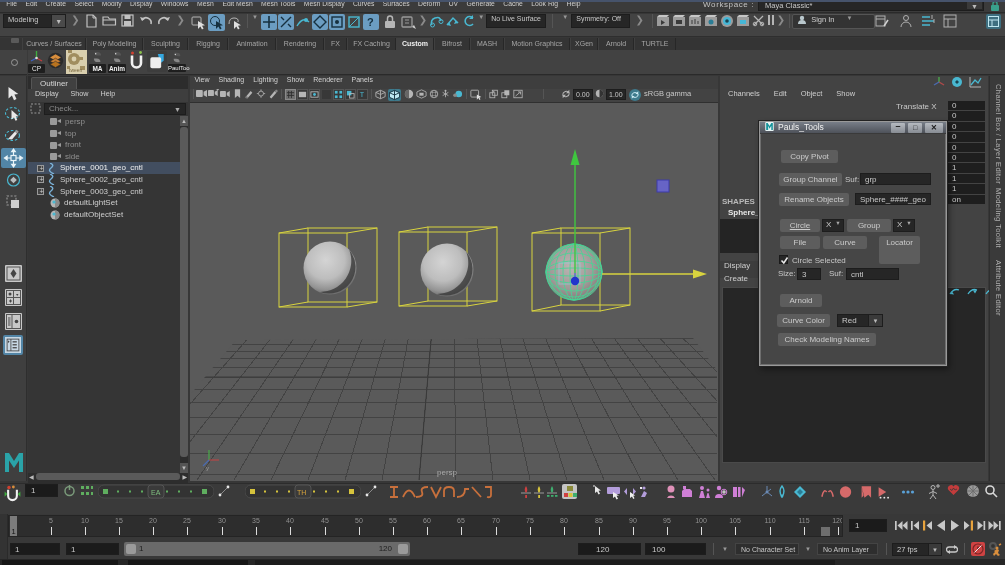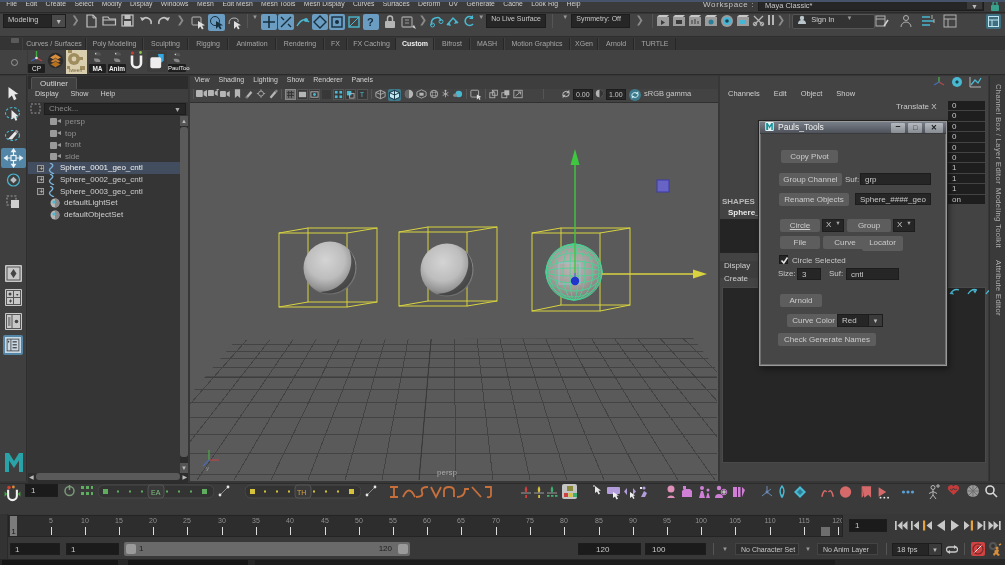--- a/index.html
+++ b/index.html
@@ -885,36 +885,36 @@
           <span style="padding-left:3px;">X</span>
           <span style="color:#aaa;font-size:5.5px;margin-left:4px;">▼</span>
         </div>
     <div class="btn" style="position:absolute;left:86px;top:85px;width:44px;height:13px;line-height:13px;">Group</div>
     <div class="fld row" style="position:absolute;left:132px;top:85px;width:22px;height:13px;">
           <span style="padding-left:3px;">X</span>
           <span style="color:#aaa;font-size:5.5px;margin-left:4px;">▼</span>
         </div>
     <div class="btn" style="position:absolute;left:19px;top:102px;width:40px;height:13px;line-height:13px;">File</div>
     <div class="btn" style="position:absolute;left:62px;top:102px;width:44px;height:13px;line-height:13px;">Curve</div>
-    <div class="btn" style="position:absolute;left:101px;top:102px;width:41px;height:15px;line-height:13px;">Locator</div>
+    <div class="btn" style="position:absolute;left:118px;top:102px;width:41px;height:28px;line-height:13px;">Locator</div>
     <div style="position:absolute;left:18px;top:121px;width:9px;height:9px;background:#262626;border:1px solid #1a1a1a;">
           <svg width="9" height="9" viewBox="0 0 9 9">
             <path d="M1.5 4.5 L3.8 7 L7.5 1.5" fill="none" stroke="#e8e8e8" stroke-width="1.5"></path>
           </svg>
         </div>
     <span style="position:absolute;left:31px;top:122px;color:#c8c8c8;">Circle Selected</span>
     <span style="position:absolute;left:17px;top:135px;color:#c8c8c8;">Size:</span>
     <div class="fld" style="position:absolute;left:36px;top:134px;width:24px;height:12px;line-height:11px;padding-left:4px;">3</div>
     <span style="position:absolute;left:68px;top:135px;color:#c8c8c8;">Suf:</span>
     <div class="fld" style="position:absolute;left:85px;top:134px;width:53px;height:12px;line-height:11px;padding-left:4px;">cntl</div>
     <div class="btn" style="position:absolute;left:19px;top:160px;width:42px;height:13px;line-height:13px;">Arnold</div>
-    <div class="btn" style="position:absolute;left:26px;top:180px;width:53px;height:13px;line-height:13px;">Curve Color</div>
+    <div class="btn" style="position:absolute;left:16px;top:180px;width:53px;height:13px;line-height:13px;">Curve Color</div>
     <div class="fld" style="position:absolute;left:76px;top:180px;width:32px;height:13px;line-height:12px;padding-left:4px;">Red</div>
     <div style="position:absolute;left:108px;top:180px;width:14px;height:13px;background:#3a3a3a;border:1px solid #1d1d1d;border-left:none;color:#bbb;font-size:6px;line-height:12px;text-align:center;">▼</div>
-    <div class="btn" style="position:absolute;left:17px;top:199px;width:98px;height:13px;line-height:13px;">Check Generate Names</div>
+    <div class="btn" style="position:absolute;left:17px;top:199px;width:98px;height:13px;line-height:13px;">Check Modeling Names</div>
   </div>
 </div>
 
 <div class="abs row" style="left:0;top:483px;width:1005px;height:31px;background:#3a3a3a;border-top:1px solid #2c2c2c;" id="animrow">
   <svg class="ic" width="21" height="20" viewBox="0 0 24 22" style="margin-left:2px;">
         <circle cx="8" cy="3.5" r="2" fill="#d04030"></circle>
         <circle cx="13" cy="3" r="1.6" fill="#d98e3c"></circle>
         <path d="M7 6 v7 a5 5 0 0 0 10 0 v-7" fill="none" stroke="#f0f0f0" stroke-width="2.4"></path>
         <path d="M3 8 l3 3 -3 3z" fill="#3fae3f"></path>
         <path d="M21 8 l-3 3 3 3z" fill="#3fae3f"></path>
@@ -1204,21 +1204,21 @@
     <div style="position:absolute;right:2px;top:2px;width:10px;height:10px;background:#9a9a9a;border-radius:2px;"></div>
   </div>
   <div class="fld" style="position:absolute;left:578px;top:3px;width:63px;height:12px;line-height:11px;padding-left:17px;background:#1b1b1b;">120</div>
   <div class="fld" style="position:absolute;left:645px;top:3px;width:61px;height:12px;line-height:11px;padding-left:6px;background:#1b1b1b;">100</div>
   <div style="position:absolute;left:713px;top:3px;width:1px;height:12px;background:#555;"></div>
   <span style="position:absolute;left:722px;top:6px;color:#999;font-size:6px;">▼</span>
   <div class="fld" style="position:absolute;left:735px;top:3px;width:64px;height:12px;line-height:11px;padding-left:5px;font-size:7px;background:#2e2e2e;border:1px solid #444;">No Character Set</div>
   <span style="position:absolute;left:805px;top:6px;color:#999;font-size:6px;">▼</span>
   <div class="fld" style="position:absolute;left:817px;top:3px;width:61px;height:12px;line-height:11px;padding-left:5px;font-size:7px;background:#2e2e2e;border:1px solid #444;">No Anim Layer</div>
   <div style="position:absolute;left:886px;top:3px;width:1px;height:12px;background:#555;"></div>
-  <div class="fld" style="position:absolute;left:892px;top:3px;width:37px;height:13px;line-height:12px;padding-left:4px;font-size:7.5px;">18 fps</div>
+  <div class="fld" style="position:absolute;left:892px;top:3px;width:37px;height:13px;line-height:12px;padding-left:4px;font-size:7.5px;">27 fps</div>
   <div style="position:absolute;left:929px;top:3px;width:13px;height:13px;background:#3a3a3a;border:1px solid #1d1d1d;border-left:none;color:#bbb;font-size:6px;line-height:12px;text-align:center;">▼</div>
   <svg style="position:absolute;left:946px;top:4px;" width="12" height="11" viewBox="0 0 12 11">
         <path d="M3 3 h6 a2.5 2.5 0 0 1 0 5 h-6 a2.5 2.5 0 0 1 0 -5" fill="none" stroke="#c8c8c8" stroke-width="1.3"></path>
         <path d="M8 1 l3 2 -3 2z" fill="#c8c8c8"></path>
         <path d="M4 6 l-3 2 3 2z" fill="#c8c8c8"></path>
       </svg>
   <div style="position:absolute;left:964px;top:3px;width:1px;height:12px;background:#555;"></div>
   <div style="position:absolute;left:971px;top:2px;width:14px;height:14px;background:#cf4343;border-radius:2px;">
         <svg width="14" height="14" viewBox="0 0 14 14">
           <circle cx="7" cy="7" r="5" fill="none" stroke="#7a2525" stroke-width="1.2"></circle>

